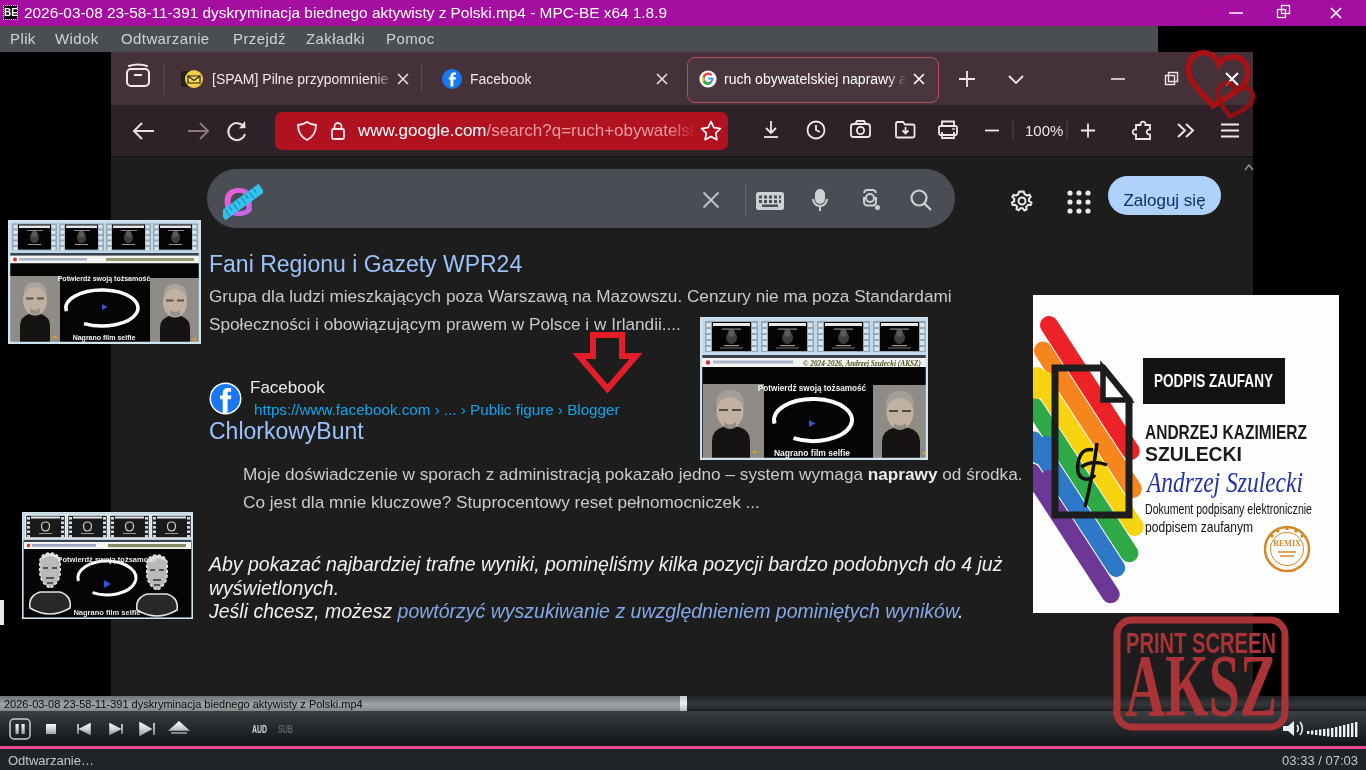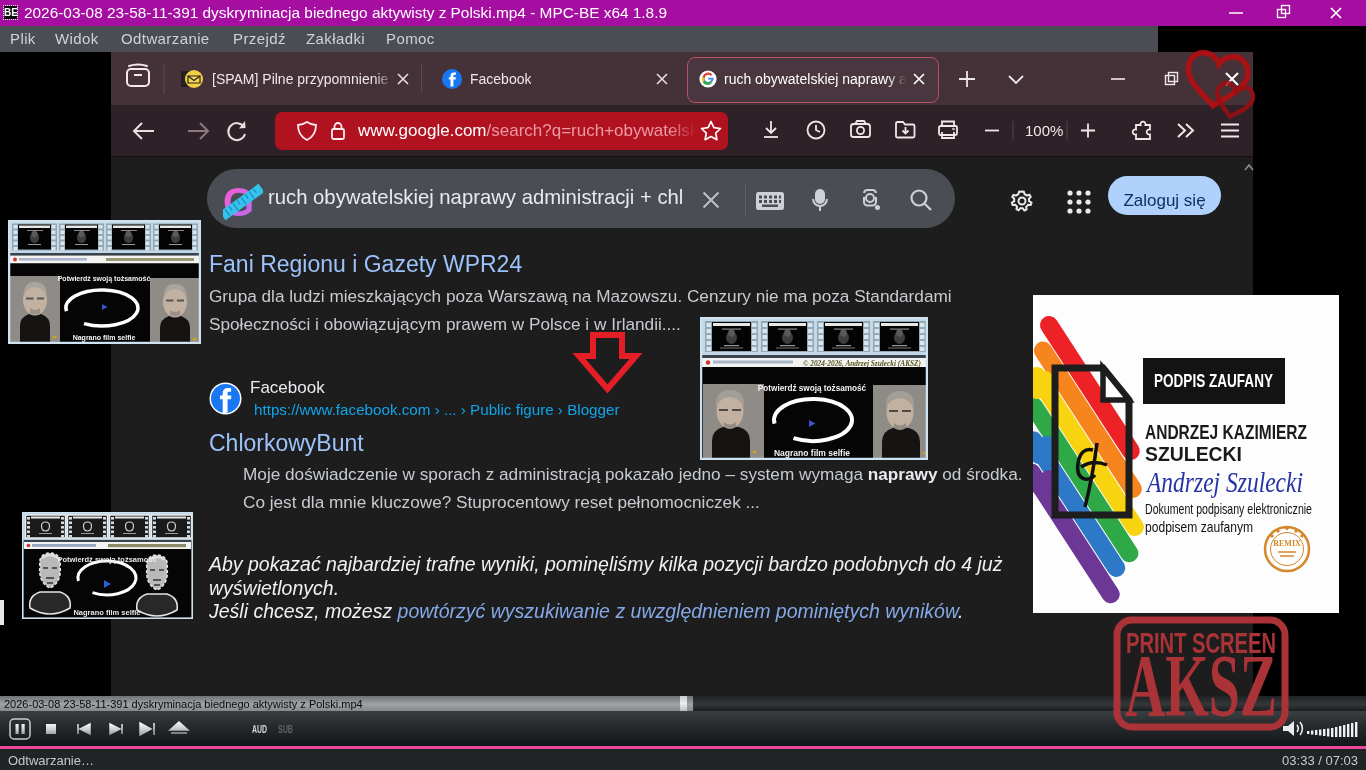--- a/index.html
+++ b/index.html
@@ -20,21 +20,21 @@
 #spill{left:207px;top:169px;width:748px;height:59px;background:#4a4e54;border-radius:30px;}
 #qtext{left:268px;top:186px;font-size:20.3px;color:#e8eaed;white-space:nowrap;}
 .h3{position:absolute;font-size:23px;color:#9cc2fa;}
 .desc{position:absolute;font-size:17.2px;color:#c7cbcf;line-height:27.5px;}
 #zaloguj{left:1108px;top:176px;width:113px;height:39px;background:#b0d1fb;border-radius:25px;
 color:#0a3263;font-size:17px;text-align:center;line-height:49px;}
 #fbname{left:250px;top:378px;font-size:17px;color:#e8eaed;}
 #fburl{left:254px;top:401px;font-size:15.2px;color:#0ea5e9;}
 #italic1{left:209px;top:553px;width:850px;font-size:19.5px;font-style:italic;color:#eef0f2;line-height:23.5px;}
 #seek{left:0;top:696px;width:1366px;height:15px;background:linear-gradient(#1f2224,#34383a 55%,#1b1e20);}
-#seekfill{left:0;top:0;width:680px;height:15px;background:linear-gradient(#6f7375,#9fa3a5 55%,#86898b);padding-left:13px;}
+#seekfill{left:0;top:0;width:680px;height:15px;background:linear-gradient(#6f7375,#9fa3a5 55%,#86898b);}
 #seektxt{left:4px;top:2px;font-size:11px;color:#0b0b0b;white-space:nowrap;}
 #controls{left:0;top:711px;width:1366px;height:35px;background:linear-gradient(#3a3f42,#25292c 45%,#131619);}
 #statusbar{left:0;top:746px;width:1366px;height:24px;background:#202427;border-top:3px solid #ec4899;color:#c3c9cd;font-size:13px;}
 </style>
 </head>
 <body>
 <div id="stage">
 
   <div id="titlebar" class="abs">
     <div class="abs" style="left:4px;top:6px;width:13px;height:13px;background:#0a0a0a;outline:1px dotted #eee;color:#fff;font-size:10px;font-weight:bold;text-align:center;line-height:14px;">BE</div>
@@ -206,21 +206,20 @@
           <line x1="6" y1="17" x2="6" y2="22"></line>
           <line x1="11" y1="17" x2="11" y2="25"></line>
           <line x1="16" y1="17" x2="16" y2="22"></line>
           <line x1="21" y1="17" x2="21" y2="25"></line>
           <line x1="26" y1="17" x2="26" y2="22"></line>
           <line x1="31" y1="17" x2="31" y2="25"></line>
           <line x1="36" y1="17" x2="36" y2="22"></line>
         </g>
     </g>
   </svg>
-  <div id="qtext" class="abs">ruch obywatelskiej naprawy administracji + chl</div>
   <svg class="abs" style="left:700px;top:189px" width="22" height="22">
       <path d="M3.5 3.5 L18.5 18.5 M18.5 3.5 L3.5 18.5" stroke="#bdc1c6" stroke-width="2"></path>
     </svg>
   <line class="abs" style="left:745px;top:183px;width:1px;height:34px;background:#5f6368;"></line>
 
   <svg class="abs" style="left:756px;top:188px" width="180" height="26">
     <g fill="#cdd1d5">
       <rect x="0" y="4" width="28" height="18" rx="2.5"></rect>
       <g fill="#4a4e54">
           <rect x="3" y="7.5" width="3" height="3"></rect>
@@ -285,21 +284,21 @@
   </svg>
   <div id="fbname" class="abs">Facebook</div>
   <div id="fburl" class="abs">https://www.facebook.com › ... › Public figure › Blogger</div>
   <svg class="abs" style="left:721px;top:400px" width="14" height="20">
       <g fill="#bdc1c6">
         <circle cx="7" cy="4" r="1.7"></circle>
         <circle cx="7" cy="10" r="1.7"></circle>
         <circle cx="7" cy="16" r="1.7"></circle>
       </g>
     </svg>
-  <div class="h3 abs" style="left:209px;top:430px;">ChlorkowyBunt</div>
+  <div class="h3 abs" style="left:209px;top:418px;">ChlorkowyBunt</div>
   <div class="desc abs" style="left:209px;top:461px;width:800px;margin-left:34px;">Moje doświadczenie w sporach z administracją pokazało jedno – system wymaga <b style="color:#e8eaed">naprawy</b> od środka.<br>Co jest dla mnie kluczowe? Stuprocentowy reset pełnomocniczek ...</div>
   <div id="italic1" class="abs">Aby pokazać najbardziej trafne wyniki, pominęliśmy kilka pozycji bardzo podobnych do 4 już wyświetlonych.<br>Jeśli chcesz, możesz <span style="color:#85a9e6">powtórzyć wyszukiwanie z uwzględnieniem pominiętych wyników</span>.</div>
 
   <svg id="thumb3" class="abs" style="left:700px;top:317px" width="228" height="143" viewBox="0 0 228 143">
     <rect x="0" y="0" width="228" height="143" fill="#060606"></rect>
     <rect x="0" y="0" width="228" height="38" fill="#c3d9e9"></rect>
     <g id="seg">
       <rect x="5" y="4" width="53" height="31" fill="#93a7b4"></rect>
       <g fill="#d8e6f0">
         <rect x="6.5" y="6" width="4.5" height="4"></rect>

